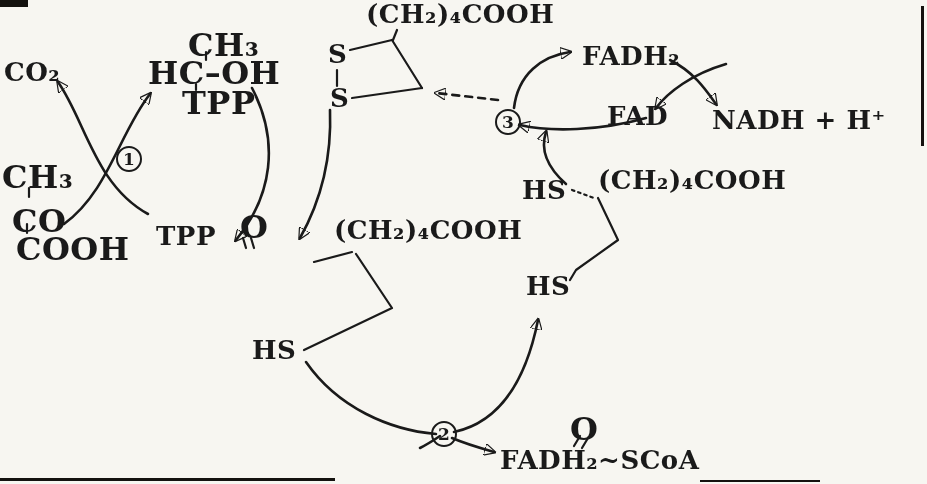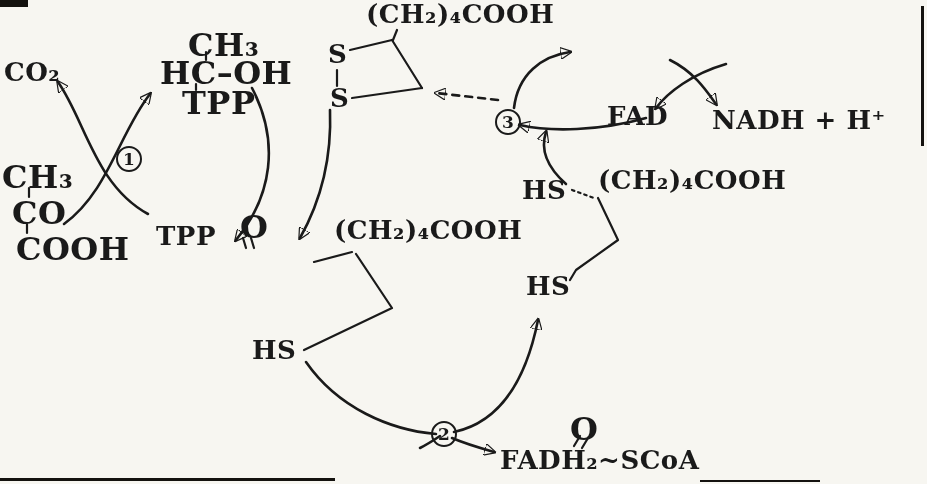--- a/index.html
+++ b/index.html
@@ -80,36 +80,37 @@
 
     <path class="arrow" d="M 306,362 C 338,408 390,430 436,434"></path>
     <path class="arrow" d="M 454,432 C 500,422 526,380 538,320" marker-end="url(#ah)"></path>
     <path class="arrow" d="M 420,448 C 428,444 434,440 440,436"></path>
     <path class="arrow" d="M 452,438 C 466,444 480,448 494,452" marker-end="url(#ah)"></path>
   </svg>
 
   <span class="lbl" style="left:4px;top:58px">CO₂</span>
 
   <span class="lbl sm" style="left:2px;top:160px">CH₃</span>
-  <span class="lbl sm" style="left:12px;top:196px">CO</span>
+  <span class="lbl sm" style="left:12px;top:204px">CO</span>
   <span class="lbl sm" style="left:16px;top:232px">COOH</span>
 
   <span class="circled" style="left:116px;top:146px">1</span>
 
   <span class="lbl sm" style="left:188px;top:28px">CH₃</span>
-  <span class="lbl sm" style="left:160px;top:56px">HC–OH</span>
+  <span class="lbl sm" style="left:148px;top:56px">HC–OH</span>
   <span class="lbl sm" style="left:182px;top:86px">TPP</span>
 
   <span class="lbl" style="left:156px;top:222px">TPP</span>
 
   <span class="lbl" style="left:328px;top:40px">S</span>
   <span class="lbl" style="left:330px;top:84px">S</span>
   <span class="lbl" style="left:366px;top:0px">(CH₂)₄COOH</span>
 
   <span class="circled" style="left:495px;top:109px">3</span>
+  <span class="lbl" style="left:582px;top:42px">FADH₂</span>
   <span class="lbl" style="left:607px;top:102px">FAD</span>
   <span class="lbl" style="left:712px;top:106px">NADH + H⁺</span>
 
   <span class="lbl sm" style="left:240px;top:210px">O</span>
   <span class="lbl" style="left:334px;top:216px">(CH₂)₄COOH</span>
   <span class="lbl" style="left:252px;top:336px">HS</span>
 
   <span class="lbl" style="left:522px;top:176px">HS</span>
   <span class="lbl" style="left:598px;top:166px">(CH₂)₄COOH</span>
   <span class="lbl" style="left:526px;top:272px">HS</span>

